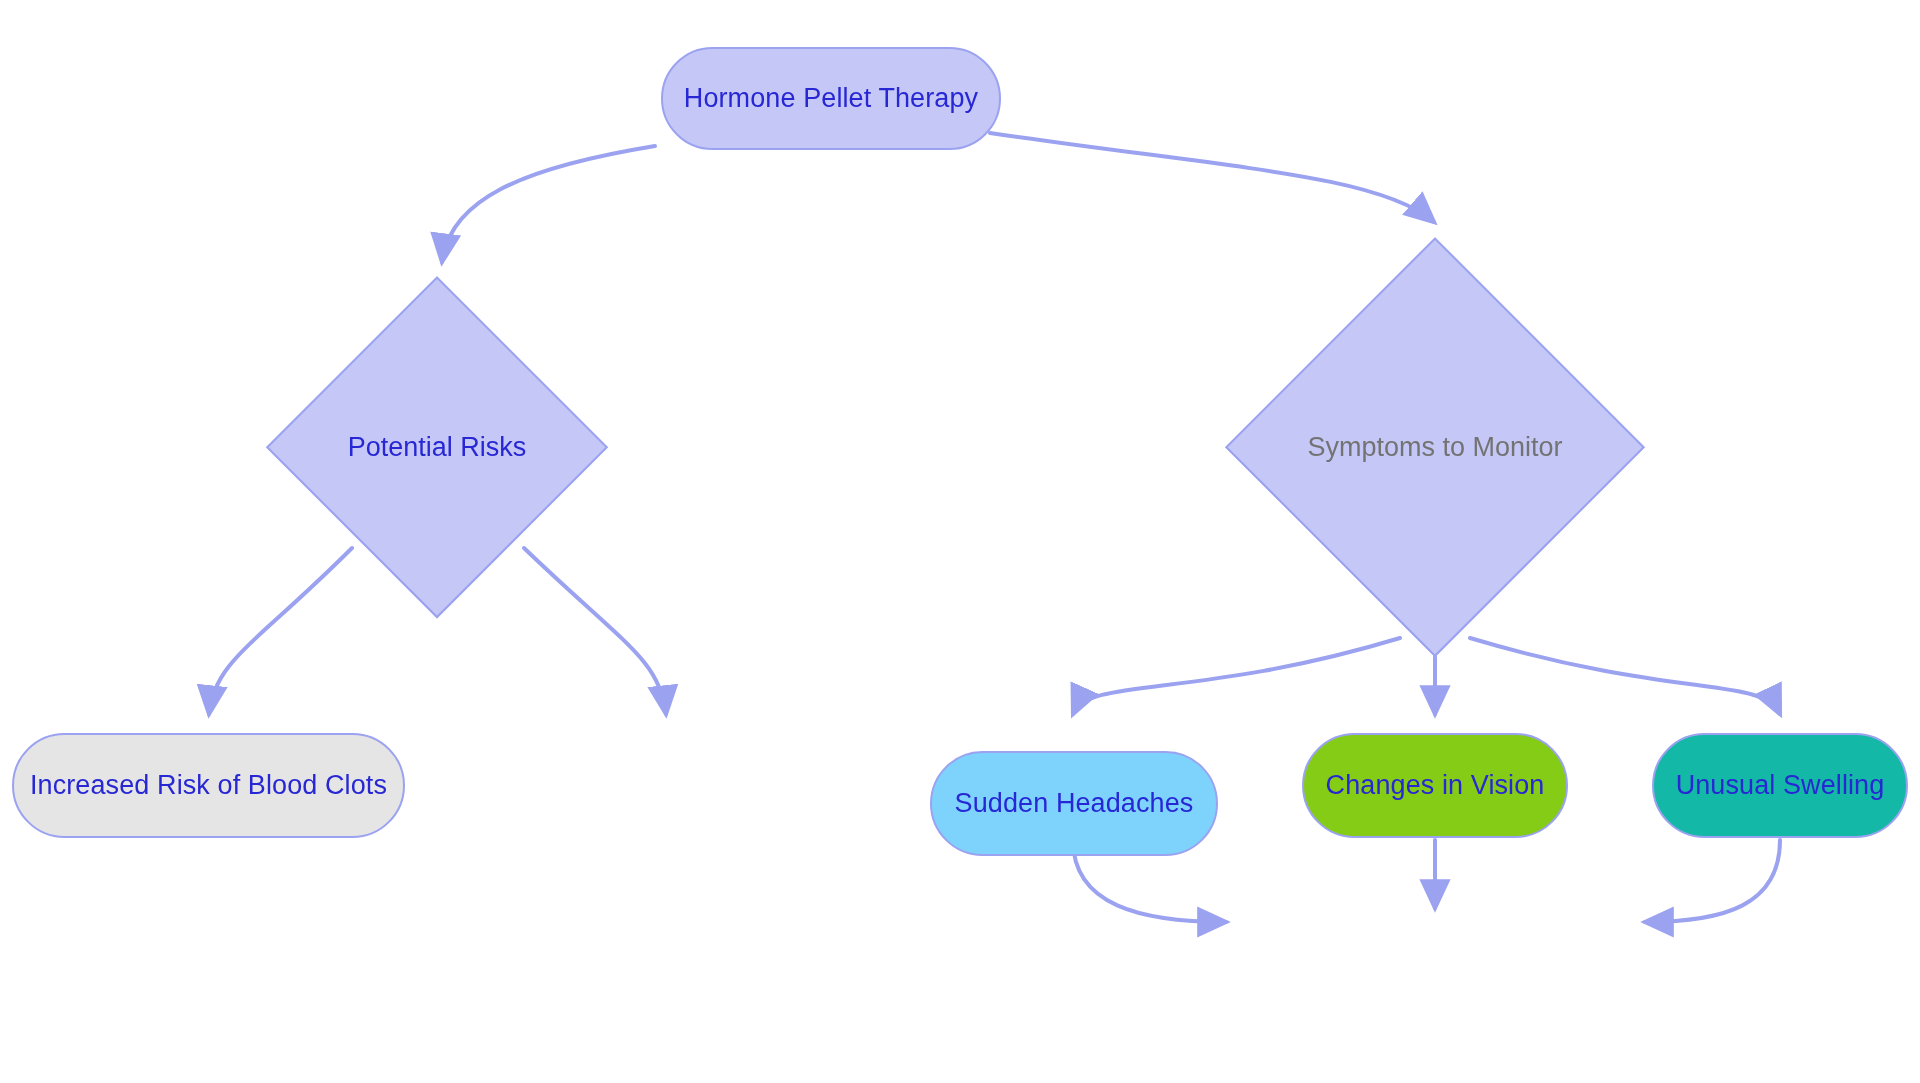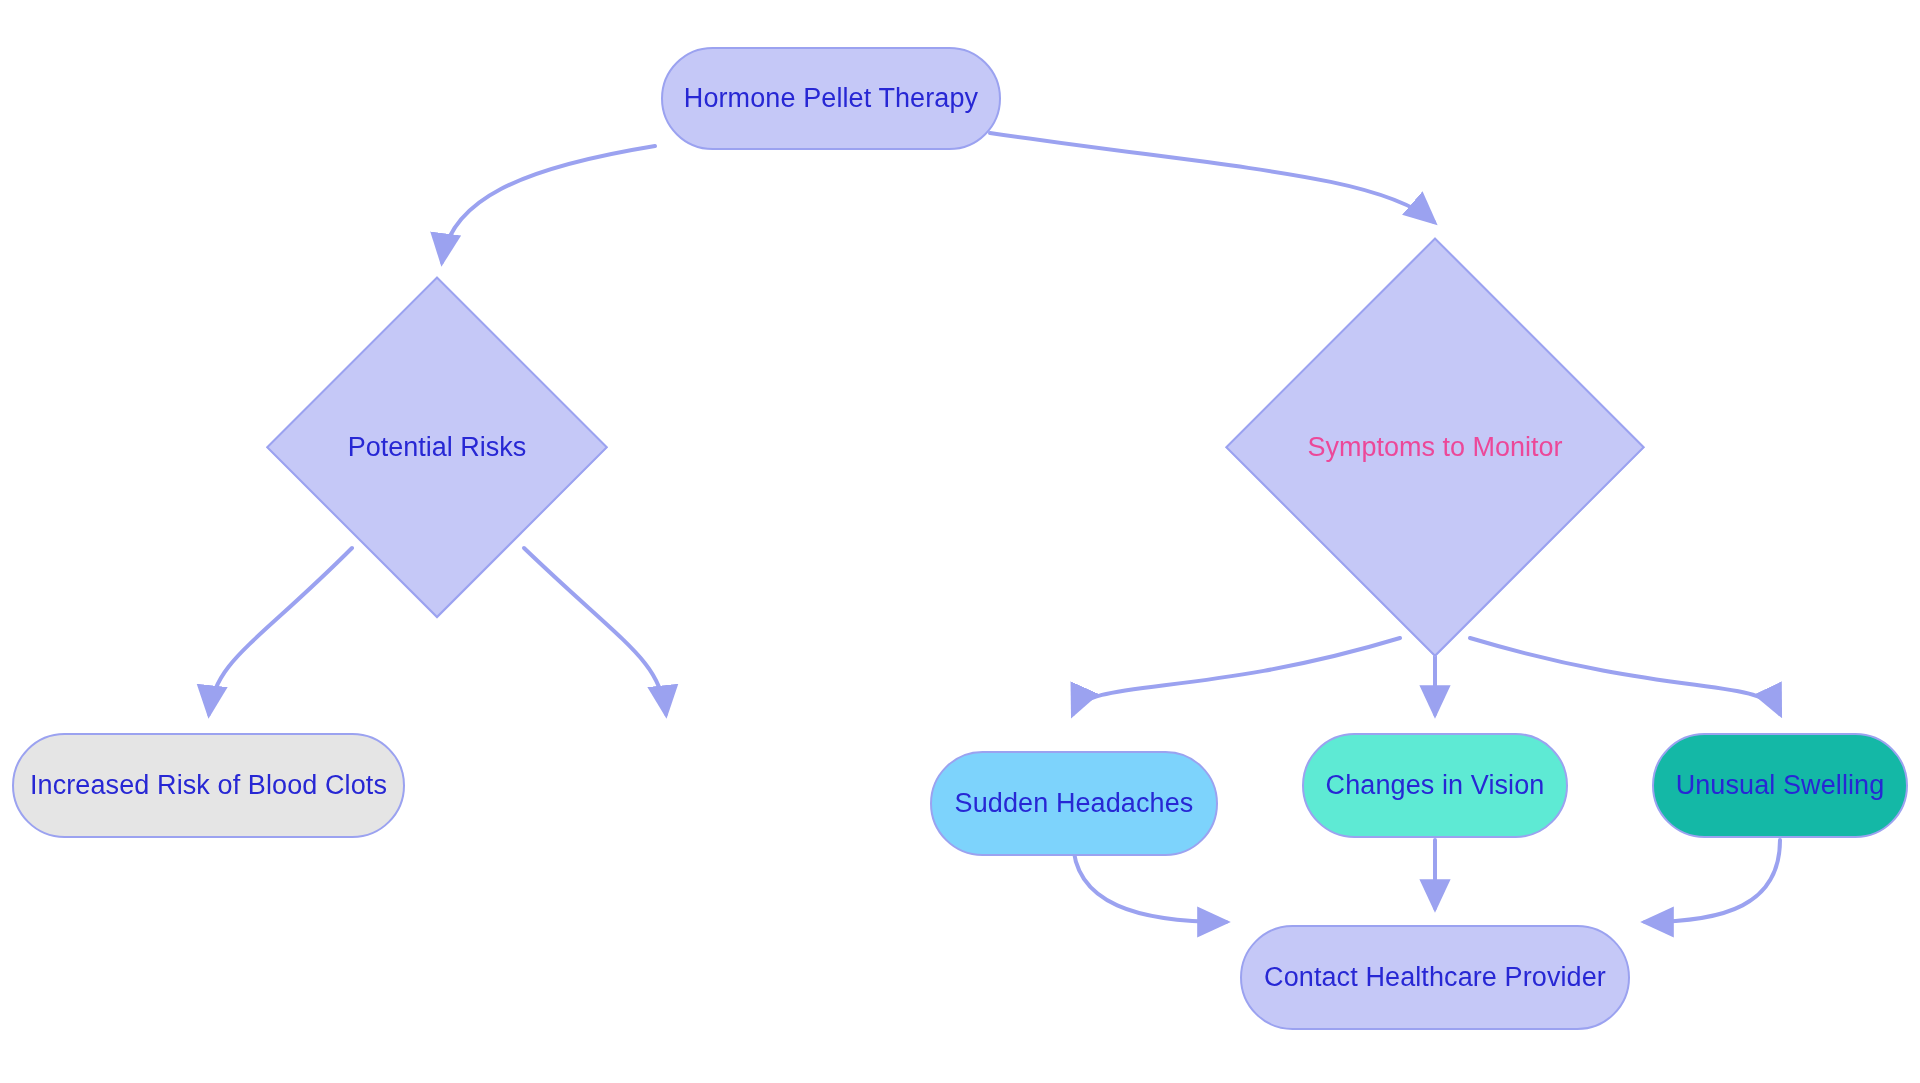--- a/index.html
+++ b/index.html
@@ -99,37 +99,34 @@
     <span>Hormone Pellet Therapy</span>
   </div>
 
   <div class="node-diamond-wrap" style="left: 269px; top: 279px; width: 336px; height: 336px;">
     <div class="node-diamond-shape" style="width: 237.588px; height: 237.588px; background: rgb(197, 200, 247); border-color: rgb(155, 162, 240);"></div>
     <span class="node-diamond-label" style="color: rgb(39, 39, 212);">Potential Risks</span>
   </div>
 
   <div class="node-diamond-wrap" style="left: 1228px; top: 240px; width: 414px; height: 414px;">
     <div class="node-diamond-shape" style="width: 292.742px; height: 292.742px; background: rgb(197, 200, 247); border-color: rgb(155, 162, 240);"></div>
-    <span class="node-diamond-label" style="color: #ec4899;">Symptoms to Monitor</span>
+    <span class="node-diamond-label" style="color: #737373;">Symptoms to Monitor</span>
   </div>
 
   <div class="node node-pill" style="left: 12px; top: 733px; width: 393px; height: 105px; background: #e5e5e5; border-color: rgb(155, 162, 240); color: rgb(39, 39, 212);">
     <span>Increased Risk of Blood Clots</span>
   </div>
 
 
   <div class="node node-pill" style="left: 930px; top: 733px; width: 288px; height: 105px; background: #7dd3fc; border-color: rgb(155, 162, 240); color: rgb(39, 39, 212); margin-top: 18px;">
     <span>Sudden Headaches</span>
   </div>
 
-  <div class="node node-pill" style="left: 1302px; top: 733px; width: 266px; height: 105px; background: #5eead4; border-color: rgb(155, 162, 240); color: rgb(39, 39, 212);">
+  <div class="node node-pill" style="left: 1302px; top: 733px; width: 266px; height: 105px; background: #84cc16; border-color: rgb(155, 162, 240); color: rgb(39, 39, 212);">
     <span>Changes in Vision</span>
   </div>
 
   <div class="node node-pill" style="left: 1652px; top: 733px; width: 256px; height: 105px; background: #14b8a6; border-color: rgb(155, 162, 240); color: rgb(39, 39, 212);">
     <span>Unusual Swelling</span>
   </div>
 
-  <div class="node node-pill" style="left: 1240px; top: 925px; width: 390px; height: 105px; background: rgb(197, 200, 247); border-color: rgb(155, 162, 240); color: rgb(39, 39, 212);">
-    <span>Contact Healthcare Provider</span>
-  </div>
 
 </div>
 
 </body></html>

